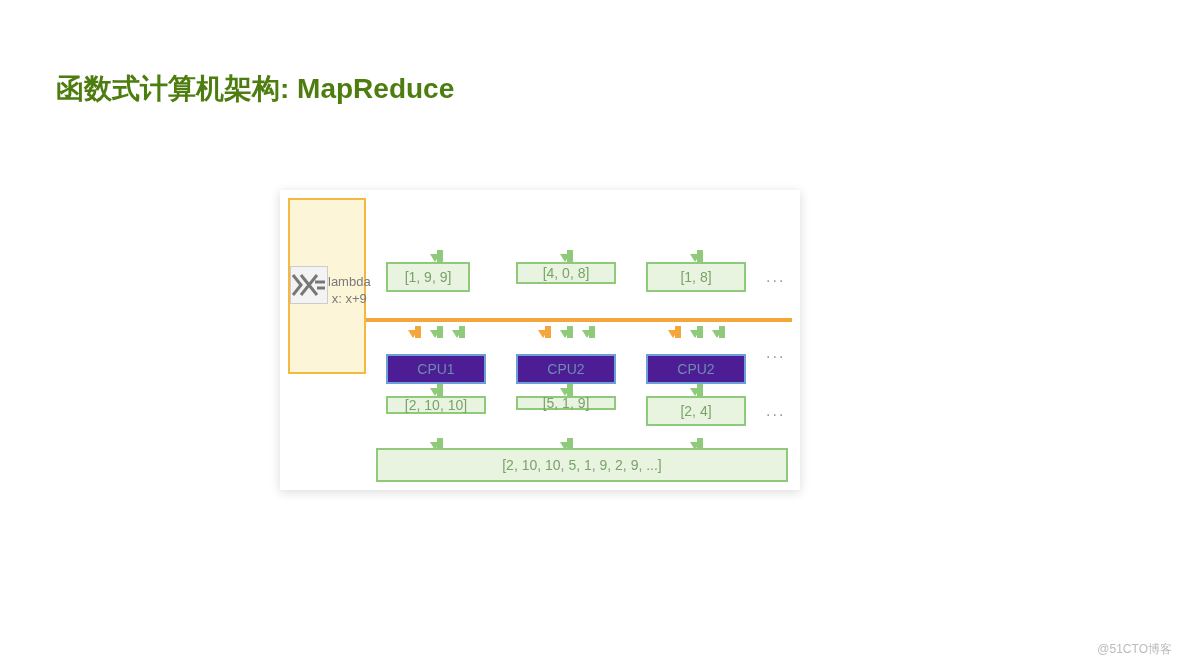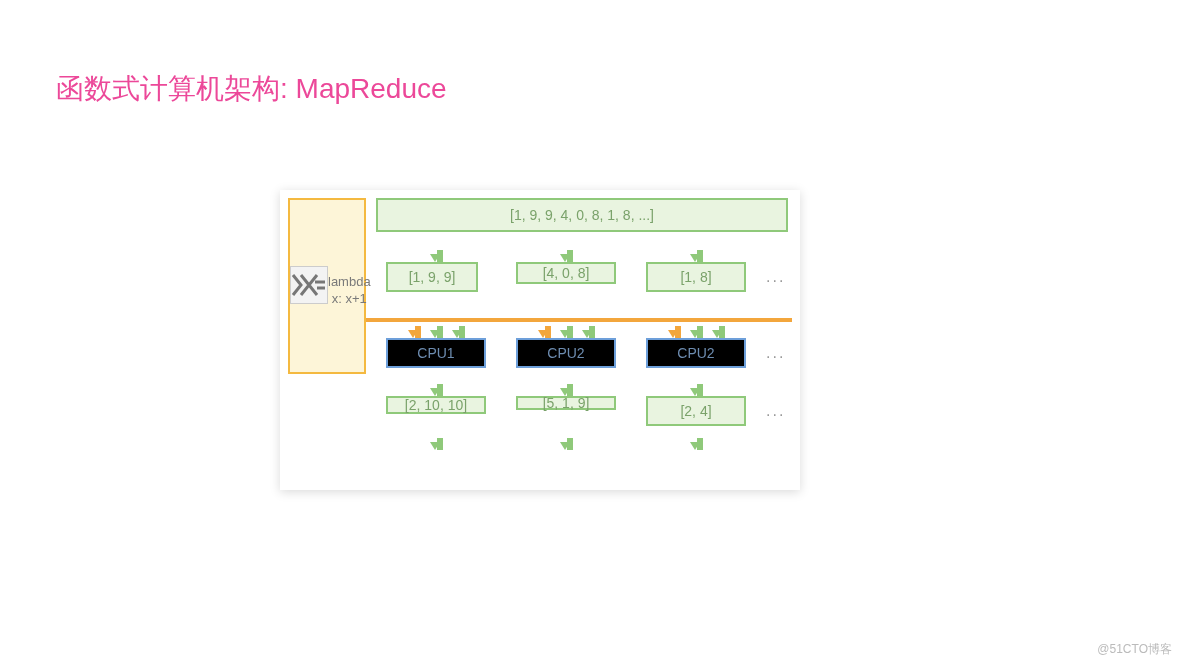--- a/index.html
+++ b/index.html
@@ -8,22 +8,22 @@
     height: 666px;
     background: #ffffff;
     font-family: -apple-system, "Helvetica Neue", Arial, sans-serif;
     position: relative;
   }
   .title {
     position: absolute;
     top: 70px;
     left: 56px;
     font-size: 28px;
-    font-weight: 400;
-    color: #ec4899;
+    font-weight: 700;
+    color: #4d7c0f;
   }
   .diagram-wrap {
     position: absolute;
     top: 190px;
     left: 280px;
     width: 520px;
     height: 300px;
     box-shadow: 0 2px 10px rgba(0,0,0,0.15);
     background: #fff;
   }
@@ -67,27 +67,28 @@
     background: #e9f4e0;
     border: 2px solid #8fc97a;
     color: #7aa26a;
     display: flex;
     align-items: center;
     justify-content: center;
     font-size: 14px;
   }
   .bbox {
     position: absolute;
-    background: #000000;
+    background: #4c1d95;
     border: 2px solid #6d9fda;
     color: #6d8cb0;
     display: flex;
     align-items: center;
     justify-content: center;
     font-size: 14px;
+    margin-top: 16px;
   }
   .ellipsis {
     position: absolute;
     color: #999;
     font-size: 16px;
     letter-spacing: 2px;
   }
   
   .orange-line {
     position: absolute;
@@ -150,43 +151,43 @@
       <div class="lambda-logo">
         <svg width="36" height="24" viewBox="0 0 36 24">
           <path d="M2 2 L10 12 L2 22" stroke="#777" stroke-width="3" fill="none"></path>
           <path d="M10 2 L18 12 L10 22 M14 7 L26 22 M18 12 L26 2" stroke="#777" stroke-width="3" fill="none"></path>
           <line x1="24" y1="9" x2="34" y2="9" stroke="#777" stroke-width="3"></line>
           <line x1="26" y1="15" x2="34" y2="15" stroke="#777" stroke-width="3"></line>
         </svg>
       </div>
       <div class="lambda-text">
         <div>lambda</div>
-        <div>x: x+1</div>
+        <div>x: x+9</div>
       </div>
     </div>
 
     <div class="orange-line"></div>
 
-    <div class="gbox" style="left:96px; top:8px; width:412px; height:34px;">[1, 9, 9, 4, 0, 8, 1, 8, ...]</div>
-
-    <div class="gbox" style="left:106px; top:72px; width:92px; height:30px;">[1, 9, 9]</div>
+
+    <div class="gbox" style="left:106px; top:72px; width:84px; height:30px;">[1, 9, 9]</div>
     <div class="gbox" style="left:236px; top:72px; width:100px; height:22px;">[4, 0, 8]</div>
     <div class="gbox" style="left:366px; top:72px; width:100px; height:30px;text-align:right;">[1, 8]</div>
     <div class="ellipsis" style="left:486px; top:78px;">...</div>
 
     <div class="bbox" style="left:106px; top:148px; width:100px; height:30px;">CPU1</div>
     <div class="bbox" style="left:236px; top:148px; width:100px; height:30px;">CPU2</div>
     <div class="bbox" style="left:366px; top:148px; width:100px; height:30px;">CPU2</div>
     <div class="ellipsis" style="left:486px; top:154px;">...</div>
 
     <div class="gbox" style="left:106px; top:206px; width:100px; height:18px;">[2, 10, 10]</div>
     <div class="gbox" style="left:236px; top:206px; width:100px; height:14px;">[5, 1, 9]</div>
     <div class="gbox" style="left:366px; top:206px; width:100px; height:30px;">[2, 4]</div>
     <div class="ellipsis" style="left:486px; top:212px;">...</div>
 
+    <div class="gbox" style="left:96px; top:258px; width:412px; height:34px;">[2, 10, 10, 5, 1, 9, 2, 9, ...]</div>
 
     <div class="arrow arrow-g-down" style="left:150px; top:64px;"></div>
     <div class="arrow arrow-g-down" style="left:280px; top:64px;"></div>
     <div class="arrow arrow-g-down" style="left:410px; top:64px;"></div>
 
     <div class="arrow arrow-o-down" style="left:128px; top:140px;"></div>
     <div class="arrow arrow-g-down" style="left:150px; top:140px;"></div>
     <div class="arrow arrow-g-down" style="left:172px; top:140px;"></div>
 
     <div class="arrow arrow-o-down" style="left:258px; top:140px;"></div>

